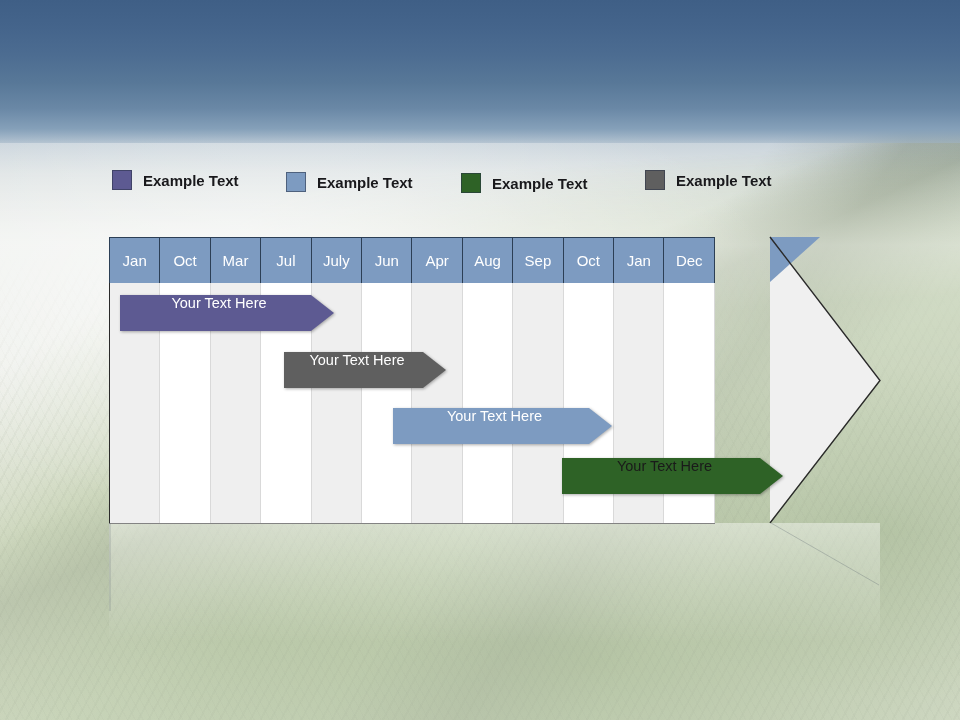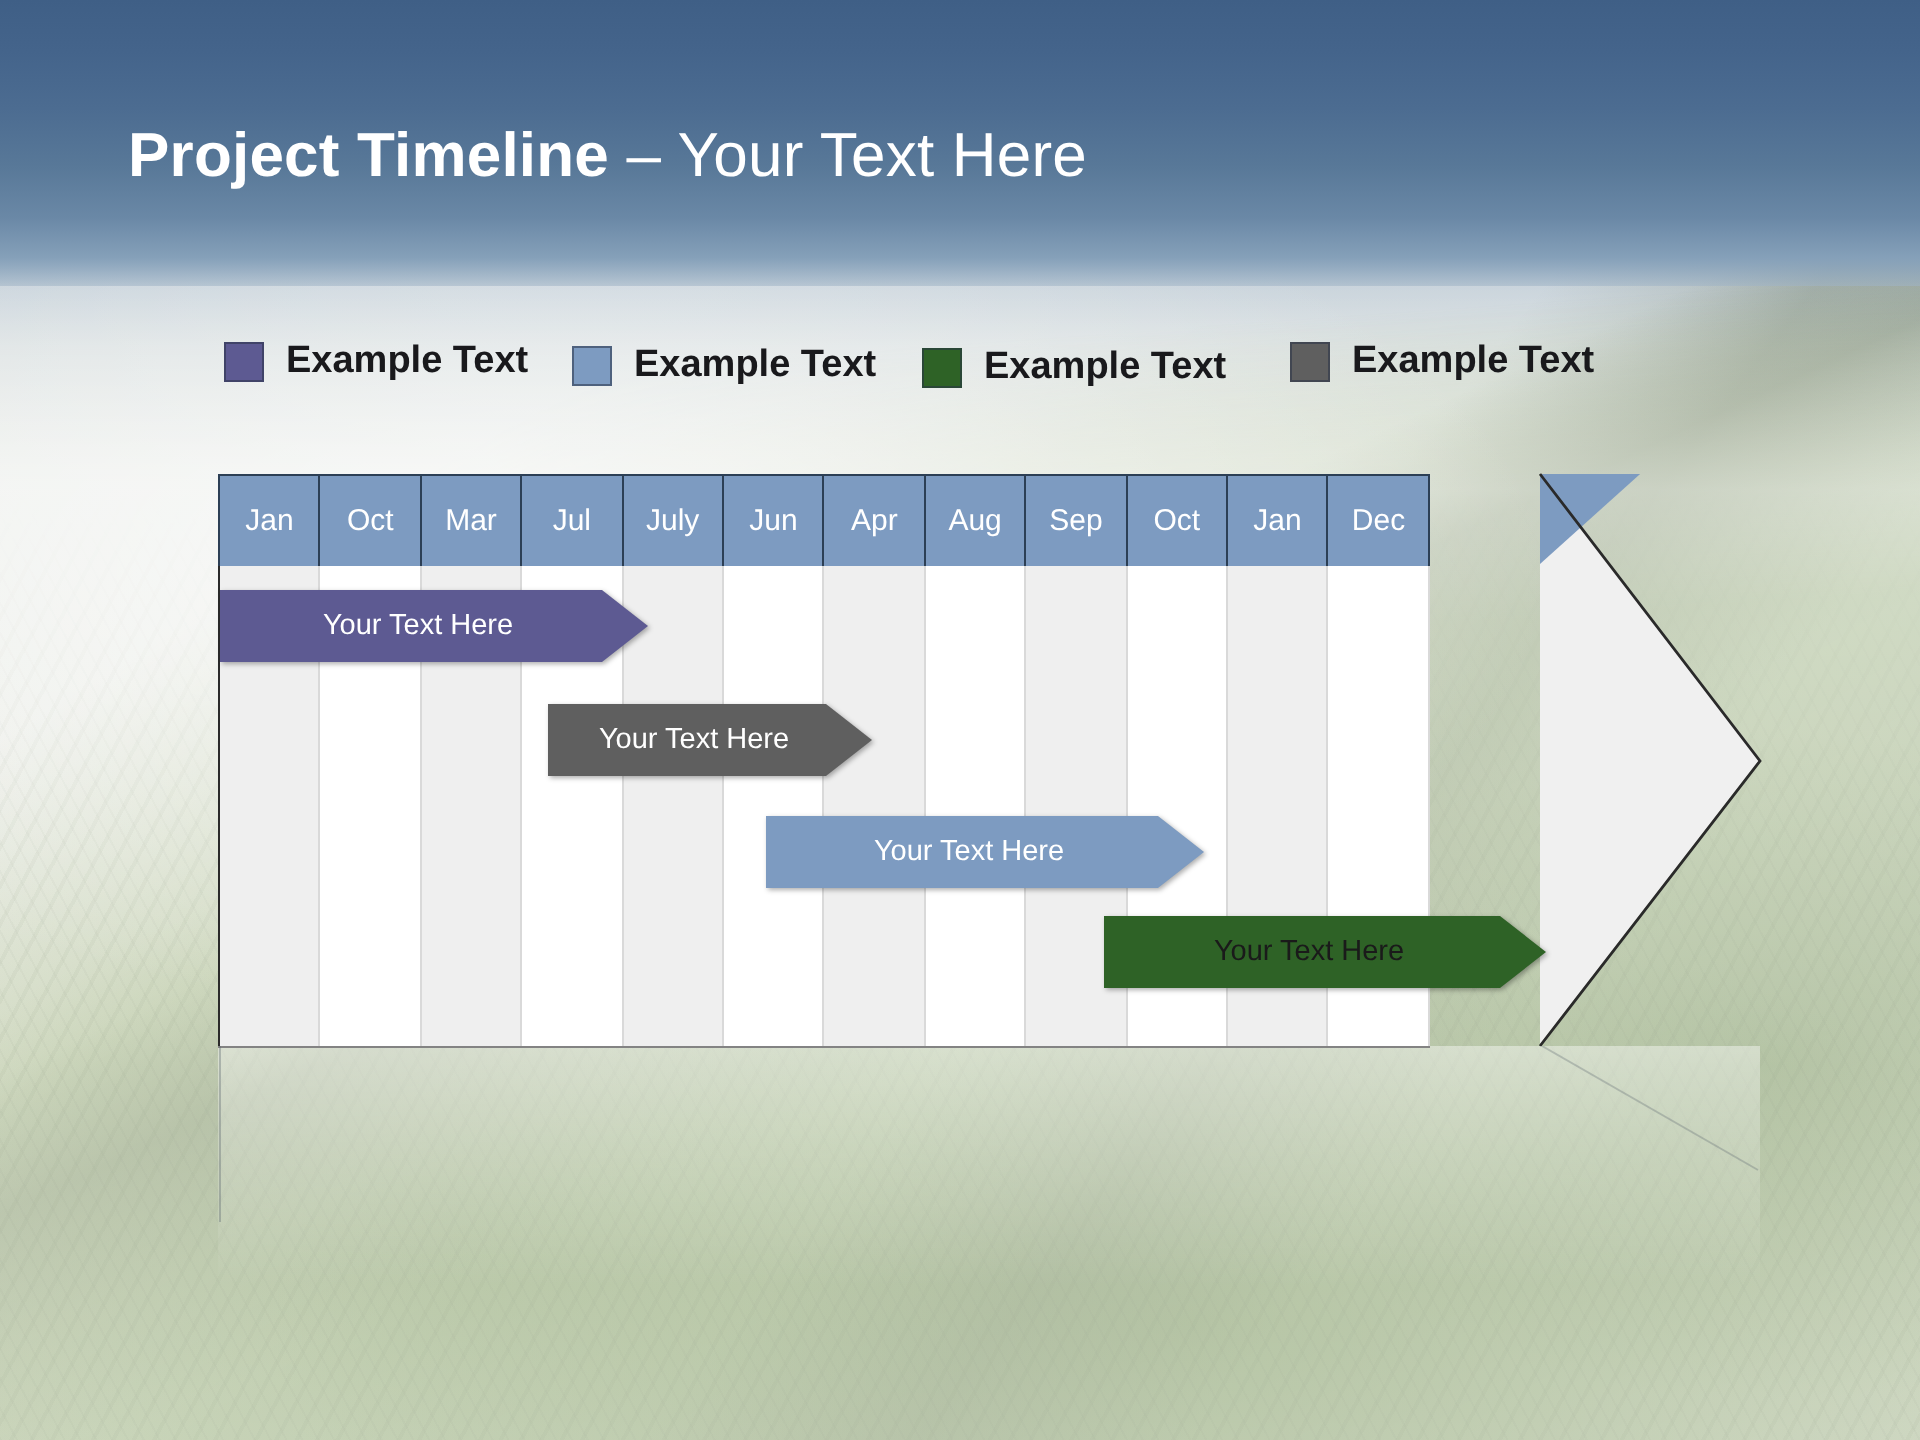--- a/index.html
+++ b/index.html
@@ -82,21 +82,21 @@
   #title-text .bold{font-weight:bold;}
   #title-text .light{font-weight:normal;}
 
   
   .legend-item{position:absolute;display:flex;align-items:center;}
   .legend-sw{
     width:20px;height:20px;display:block;border:1px solid rgba(40,50,70,.55);
     box-sizing:border-box;
   }
   .legend-lb{
-    margin-left:11px;font-size:19px;font-weight:bold;color:#19191c;
+    margin-left:11px;font-size:15px;font-weight:bold;color:#19191c;
     white-space:nowrap;
   }
 
   
   #timeline{position:absolute;left:109px;top:237px;width:771px;height:285px;}
 
   
   #arrow-head{
     position:absolute;left:661px;top:0px;width:110px;height:285px;
     background:#f0f0f0;
@@ -130,22 +130,23 @@
     border-bottom:1px solid #2a2a2a;
     padding:0;height:240px;vertical-align:top;
   }
   #tl-table td.odd{background:#efefef;}
   #tl-table td.even{background:#ffffff;}
   #tl-table td:first-child{border-left:1px solid #2a2a2a;}
   #tl-table td:last-child{border-right:1px solid #d9d9d9;}
 
   
   .task{
-    position:absolute;height:36px;display:flex;align-items:center;
+    position:absolute;height:36px;display:flex;
     box-sizing:border-box;
+    margin-left:10px;
   }
   .task .chev{
     position:absolute;inset:0;
     filter:drop-shadow(1.5px 1.5px 1.4px rgba(0,0,0,.32));
   }
   .task .chev-fill{
     position:absolute;inset:0;
   }
   .task .tlabel{
     position:relative;z-index:2;width:100%;text-align:center;
@@ -171,23 +172,20 @@
 
   <div class="bg-layer bg-base"></div>
   <div class="bg-layer bg-hill"></div>
   <div class="bg-layer bg-hill2"></div>
   <div class="bg-layer bg-ridge"></div>
   <div class="bg-layer bg-texture"></div>
   <div class="bg-layer bg-haze"></div>
   <div class="bg-layer bg-haze2"></div>
 
   <div id="title-band"></div>
-  <div id="title-text">
-    <span class="bold">Project Timeline</span><span class="light"> – Your Text Here</span>
-  </div>
 
   <div id="legend">
       <div class="legend-item" style="left: 112px; top: 170px;">
         <span class="legend-sw" style="background: rgb(93, 90, 146);"></span>
         <span class="legend-lb">Example Text</span>
       </div>
       <div class="legend-item" style="left: 286px; top: 172px;">
         <span class="legend-sw" style="background: rgb(125, 155, 193);"></span>
         <span class="legend-lb">Example Text</span>
       </div>

